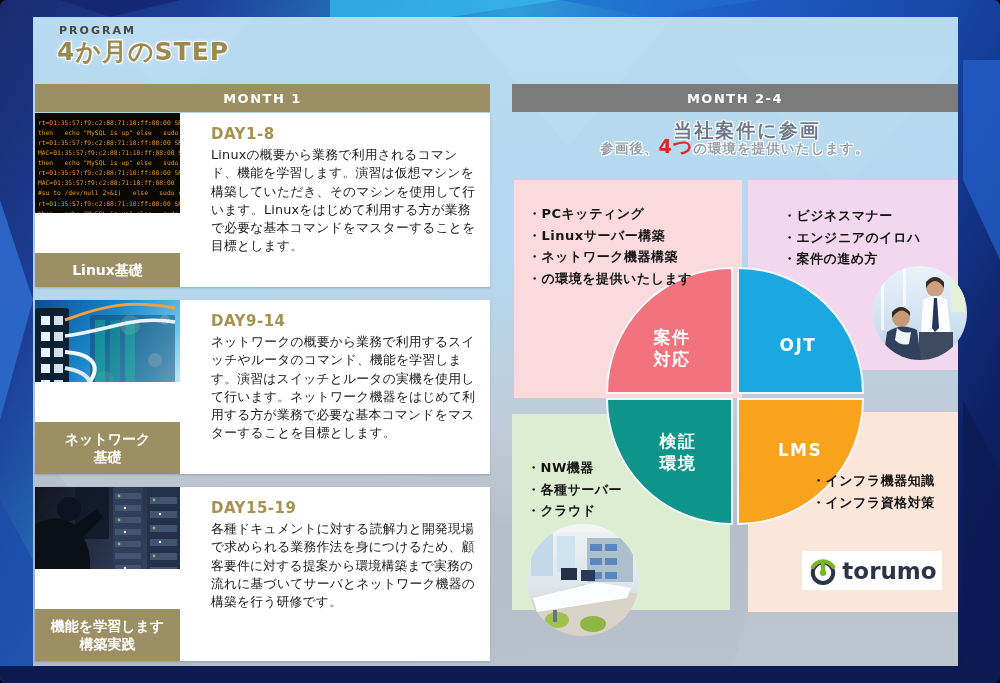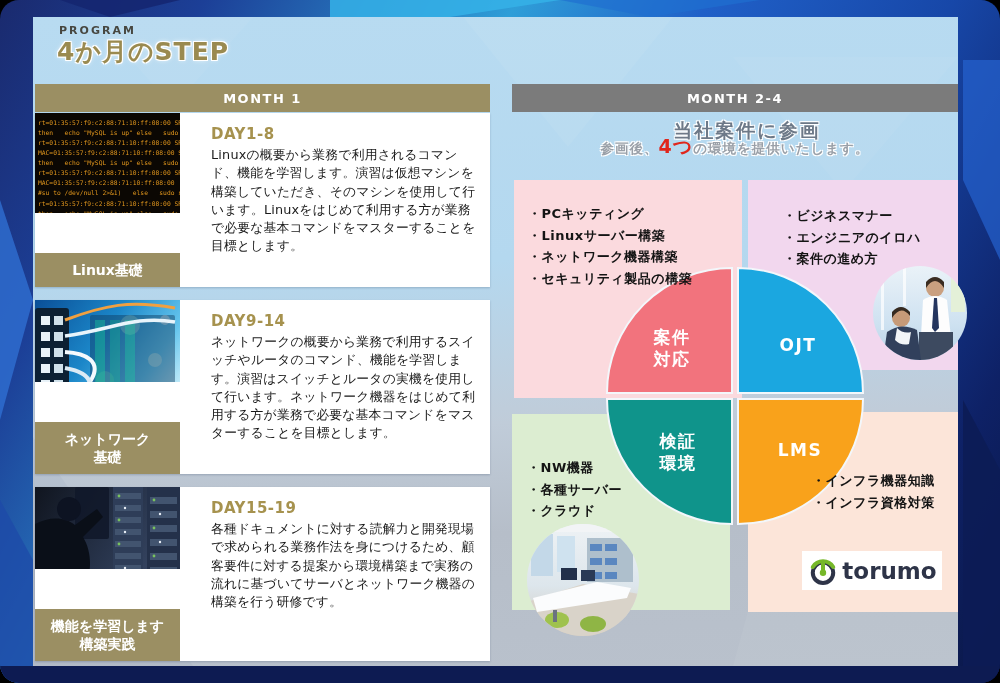--- a/index.html
+++ b/index.html
@@ -1,18 +1,18 @@
 <!DOCTYPE html>
 <html><head>
 <meta charset="utf-8">
 <style>
   html,body{margin:0;padding:0;background:#000;}
   body{width:1000px;height:683px;position:relative;overflow:hidden;
        font-family:"DejaVu Sans",sans-serif;}
-  .frame{position:absolute;inset:0;border-radius:19px;overflow:hidden;
+  .frame{position:absolute;inset:0;border-radius:6px;overflow:hidden;
     background:linear-gradient(118deg,#1a2a6e 0%,#1c3f97 15%,#2f9ed8 38%,#2060c8 52%,#1747a8 70%,#0e2166 88%,#0a1746 100%);}
   .frame-facets{position:absolute;inset:0;pointer-events:none;}
   .inner{position:absolute;left:33px;top:17px;width:925px;height:649px;
     background:linear-gradient(178deg,#b8dbf1 0%,#b4d8ef 38%,#c0ccd9 62%,#b6bec9 78%,#b9c1cc 100%);}
   .inner-facets{position:absolute;inset:0;pointer-events:none;}
 
   .program{position:absolute;left:26px;top:7px;font-size:11px;font-weight:bold;
     letter-spacing:2px;color:#474740;}
   .main-title{position:absolute;left:24px;top:18px;margin:0;font-size:25px;font-weight:bold;
     color:#9a8a50;letter-spacing:1px;
@@ -231,21 +231,21 @@
 
     <div class="box pink"></div>
     <div class="box purple"></div>
     <div class="box green"></div>
     <div class="box peach"></div>
 
     <ul class="blist bl-pink">
       <li>・PCキッティング</li>
       <li>・Linuxサーバー構築</li>
       <li>・ネットワーク機器構築</li>
-      <li>・セキュリティ製品の構築</li>
+      <li>・の環境を提供いたします</li>
     </ul>
     <ul class="blist bl-purple">
       <li>・ビジネスマナー</li>
       <li>・エンジニアのイロハ</li>
       <li>・案件の進め方</li>
     </ul>
     <ul class="blist bl-green">
       <li>・NW機器</li>
       <li>・各種サーバー</li>
       <li>・クラウド</li>

